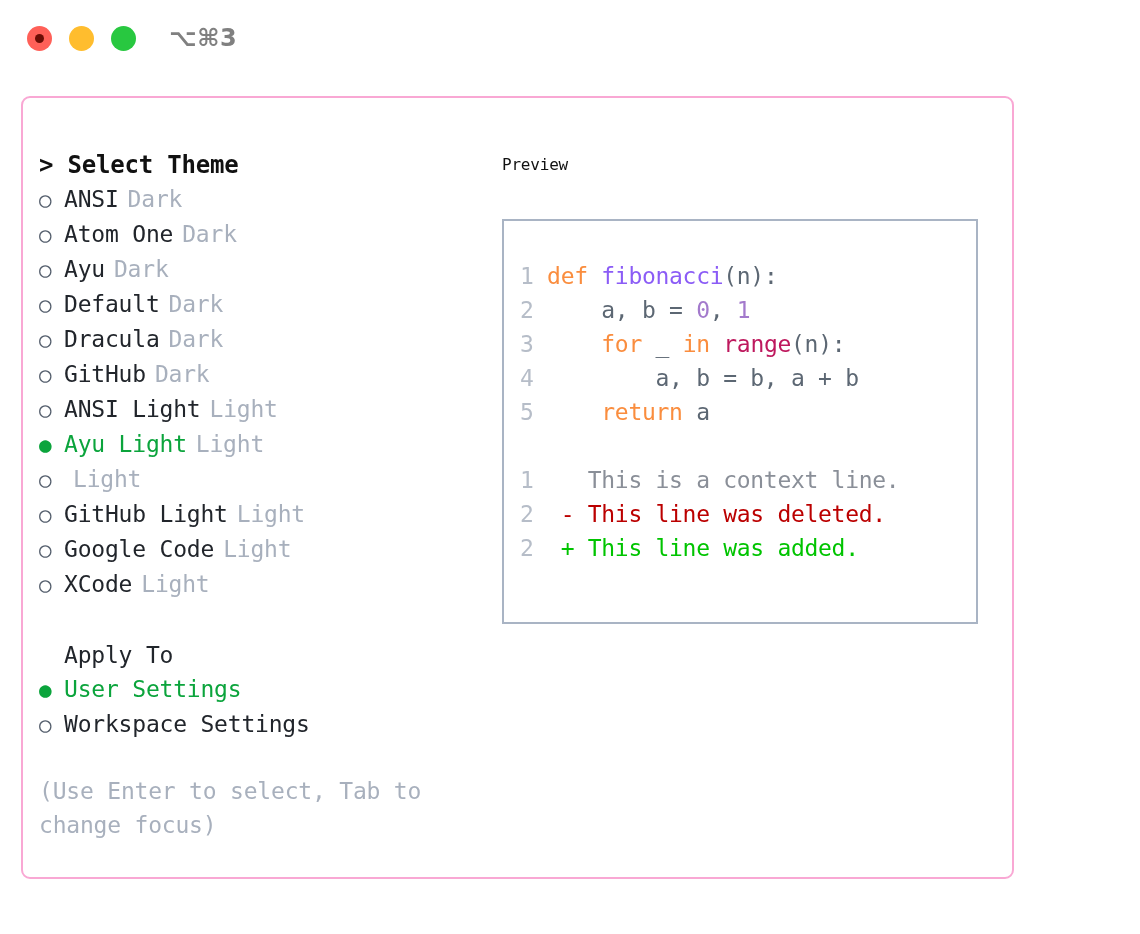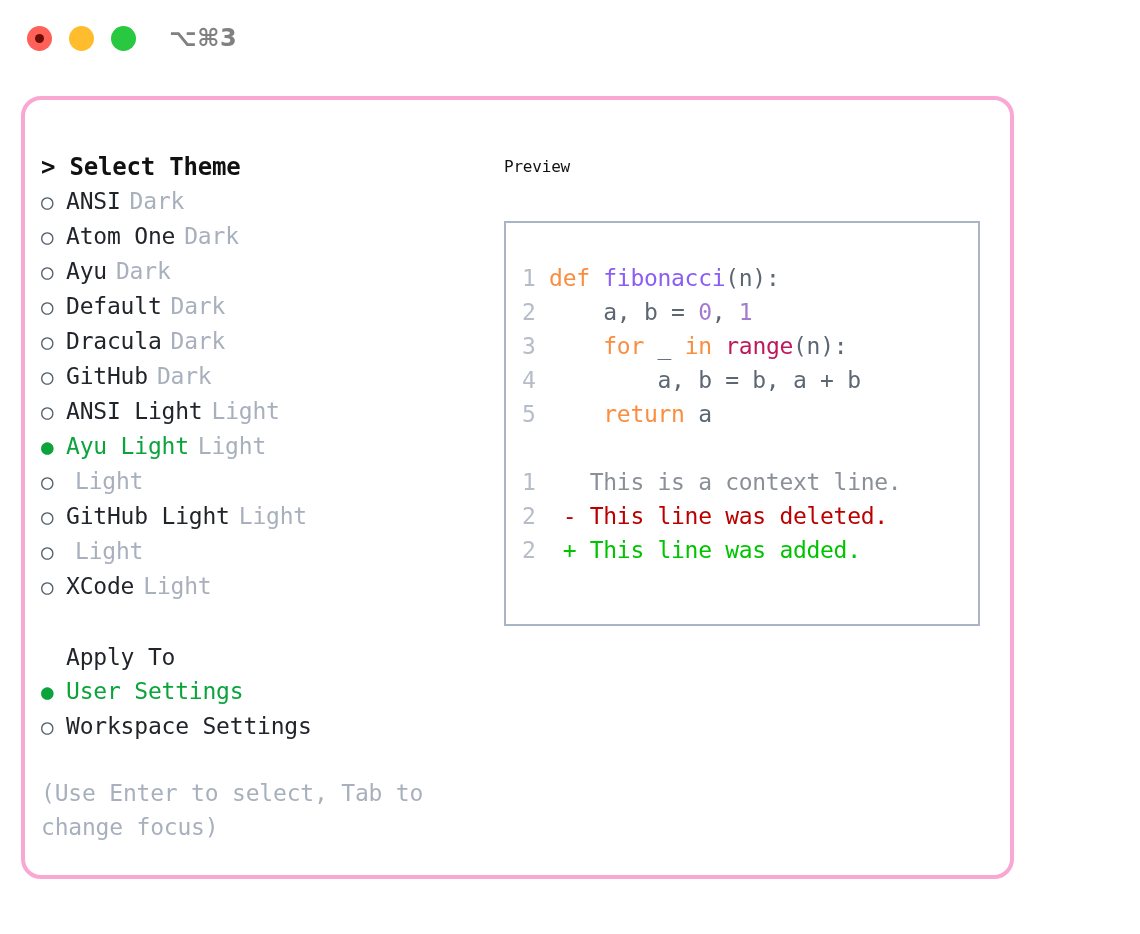--- a/index.html
+++ b/index.html
@@ -72,22 +72,22 @@
     line-height: 30px;
   }
 
   
   .panel {
     position: absolute;
     left: 21px;
     top: 96px;
     width: 993px;
     height: 783px;
-    border: 4px solid #f9a8d4;
-    border-radius: 20px;
+    border: 2px solid #f9a8d4;
+    border-radius: 9px;
     box-sizing: border-box;
     background: #ffffff;
   }
 
   .columns {
     position: absolute;
     left: 0; top: 0;
     width: 100%; height: 100%;
   }
 
@@ -224,21 +224,21 @@
             <div class="opt"><span class="bullet">○</span><span class="opt-label">ANSI</span><span class="opt-tag">Dark</span></div>
             <div class="opt"><span class="bullet">○</span><span class="opt-label">Atom One</span><span class="opt-tag">Dark</span></div>
             <div class="opt"><span class="bullet">○</span><span class="opt-label">Ayu</span><span class="opt-tag">Dark</span></div>
             <div class="opt"><span class="bullet">○</span><span class="opt-label">Default</span><span class="opt-tag">Dark</span></div>
             <div class="opt"><span class="bullet">○</span><span class="opt-label">Dracula</span><span class="opt-tag">Dark</span></div>
             <div class="opt"><span class="bullet">○</span><span class="opt-label">GitHub</span><span class="opt-tag">Dark</span></div>
             <div class="opt"><span class="bullet">○</span><span class="opt-label">ANSI Light</span><span class="opt-tag">Light</span></div>
             <div class="opt sel"><span class="bullet">●</span><span class="opt-label">Ayu Light</span><span class="opt-tag">Light</span></div>
             <div class="opt"><span class="bullet">○</span><span class="opt-tag">Light</span></div>
             <div class="opt"><span class="bullet">○</span><span class="opt-label">GitHub Light</span><span class="opt-tag">Light</span></div>
-            <div class="opt"><span class="bullet">○</span><span class="opt-tag">Light</span></div>
+            <div class="opt"><span class="bullet">○</span><span class="opt-label">Google Code</span><span class="opt-tag">Light</span></div>
             <div class="opt"><span class="bullet">○</span><span class="opt-label">XCode</span><span class="opt-tag">Light</span></div>
           </div>
 
         <div class="spacer-lg"></div>
 
         <div class="section-head">Apply To</div>
 
         <div id="apply-list">
             <div class="opt sel"><span class="bullet">●</span><span class="opt-label">User Settings</span></div>
             <div class="opt"><span class="bullet">○</span><span class="opt-label">Workspace Settings</span></div>

